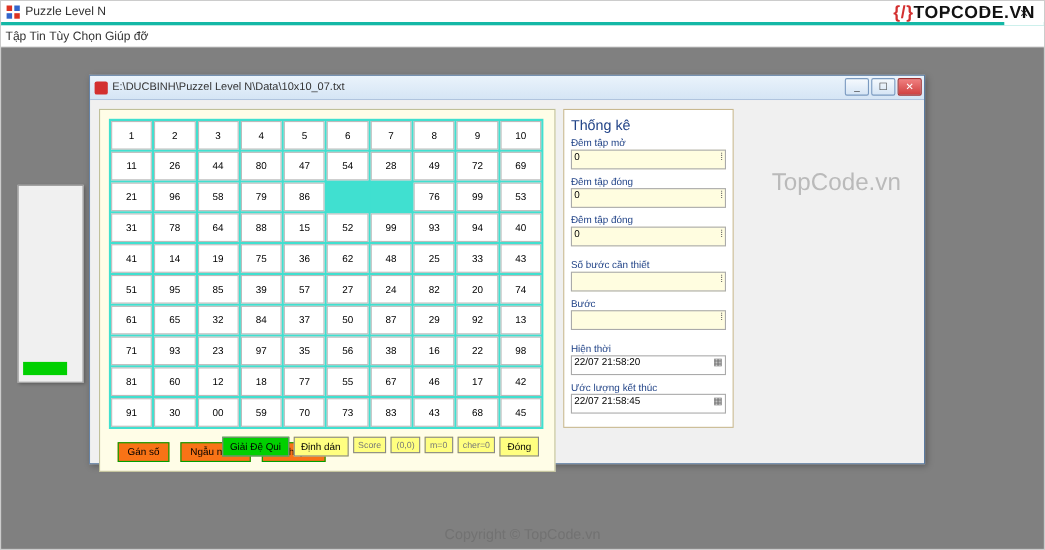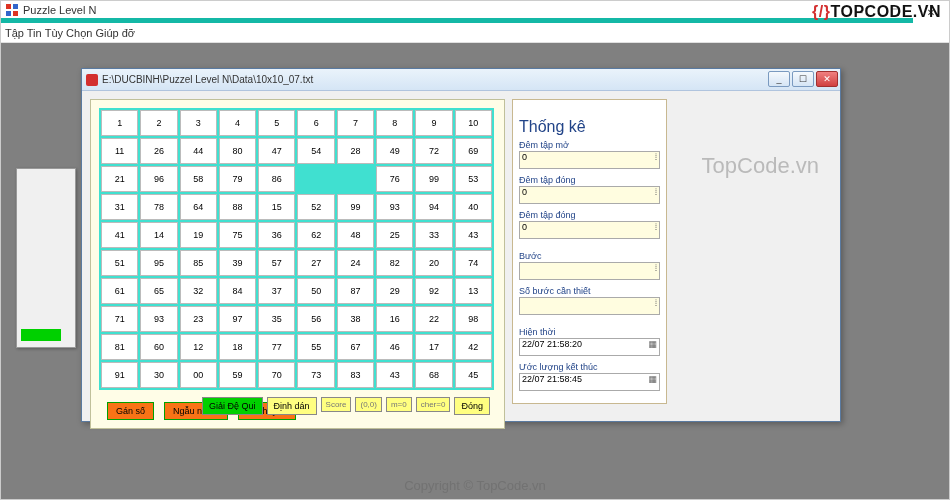--- a/index.html
+++ b/index.html
@@ -1,19 +1,19 @@
 <!DOCTYPE html>
 <html><head>
 <meta charset="utf-8">
 <style>
 * { box-sizing: border-box; margin: 0; padding: 0; font-family: sans-serif; }
 body { width: 950px; height: 500px; background: #fff; overflow: hidden; position: relative; }
 
 .outer-window { width: 950px; height: 500px; border: 1px solid #ccc; background: #fff; position: relative; }
-.outer-titlebar { height: 22px; background: #fff; border-bottom: 5px solid #14b8a6; display: flex; align-items: center; padding: 0 4px; font-size: 11px; color: #333; position: relative; }
+.outer-titlebar { height: 22px; background: #fff; border-bottom: 3px solid #14b8a6; display: flex; align-items: center; padding: 0 4px; font-size: 11px; color: #333; position: relative; }
 .outer-titlebar .title-icon { width: 14px; height: 14px; margin-right: 4px; display: inline-block; }
 .outer-controls { position: absolute; right: 0; top: 0; display: flex; height: 22px; }
 .outer-controls div { width: 36px; height: 22px; display: flex; align-items: center; justify-content: center; font-size: 10px; color: #333; }
 .outer-controls .close { background: #fff; }
 
 .menu-bar { height: 20px; background: #fff; border-bottom: 1px solid #e0e0e0; display: flex; align-items: center; padding: 0 4px; font-size: 11px; gap: 3px; color: #333; }
 
 .work-area { position: absolute; top: 42px; left: 0; right: 0; bottom: 0; background: #808080; }
 
 .watermark-logo { position: absolute; top: 2px; right: 8px; z-index: 100; font-size: 16px; font-weight: bold; letter-spacing: 0.5px; }
@@ -37,21 +37,21 @@
 .puzzle-panel { position: absolute; left: 8px; top: 8px; width: 415px; height: 330px; background: #fffde7; border: 1px solid #c0c09a; }
 .grid-bg { position: absolute; left: 8px; top: 8px; width: 395px; height: 282px; background: #40e0d0; padding: 2px; }
 .grid { display: grid; grid-template-columns: repeat(10, 1fr); grid-template-rows: repeat(10, 1fr); gap: 2px; width: 100%; height: 100%; }
 .cell { background: #fff; border: 1px solid #bbb; display: flex; align-items: center; justify-content: center; font-size: 9px; color: #000; cursor: pointer; }
 .cell.empty { background: #40e0d0; border: none; }
 
 .puzzle-btns { position: absolute; left: 16px; bottom: 8px; display: flex; gap: 10px; }
 .gbtn { background: #f97316; border: 1px solid #00a000; padding: 3px 8px; font-size: 9px; cursor: pointer; }
 
 .stats-panel { position: absolute; left: 430px; top: 8px; width: 155px; background: #fff; border: 1px solid #c8b890; padding: 6px; }
-.stats-panel .grp-title { font-size: 16px; color: #224488; margin-bottom: 4px; margin-top: 12px; }
+.stats-panel .grp-title { font-size: 13px; color: #224488; margin-bottom: 4px; }
 .field-row { margin-bottom: 6px; }
 .field-row label { display: block; font-size: 9px; color: #224488; margin-bottom: 1px; }
 .field-row .inp { width: 100%; height: 18px; border: 1px solid #aaa; background: #fffde0; font-size: 9px; padding: 0 2px; position: relative; }
 .field-row .inp.white { background: #fff; }
 .field-row .inp::after { content: '⦙'; position: absolute; right: 2px; top: 0; color: #666; font-size: 9px; }
 .field-row .inp.date::after { content: '▦'; }
 .sep { height: 6px; }
 
 .bottom-bar { position: absolute; left: 120px; bottom: 6px; display: flex; gap: 4px; align-items: flex-start; }
 .bbtn { border: 1px solid #888; padding: 3px 6px; font-size: 9px; cursor: pointer; background: #e8e8e8; }
@@ -229,25 +229,25 @@
           <div class="field-row">
               <label>Đêm tập đóng</label>
               <div class="inp">0</div>
             </div>
           <div class="field-row">
               <label>Đêm tập đóng</label>
               <div class="inp">0</div>
             </div>
           <div class="sep"></div>
           <div class="field-row">
+              <label>Số bước cần thiết</label>
+              <div class="inp"></div>
+            </div>
+          <div class="field-row">
               <label>Bước</label>
-              <div class="inp"></div>
-            </div>
-          <div class="field-row">
-              <label>Số bước cần thiết</label>
               <div class="inp"></div>
             </div>
           <div class="sep"></div>
           <div class="field-row">
               <label>Hiện thời</label>
               <div class="inp white date">22/07 21:58:20</div>
             </div>
           <div class="field-row">
               <label>Ước lượng kết thúc</label>
               <div class="inp white date">22/07 21:58:45</div>

